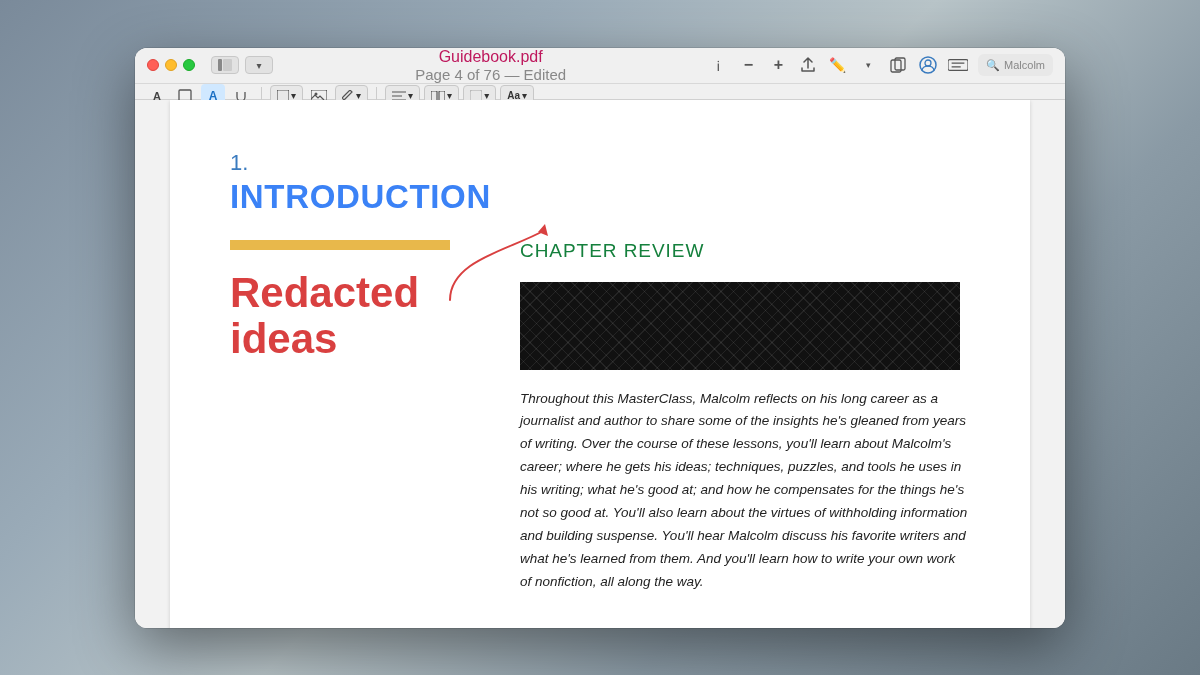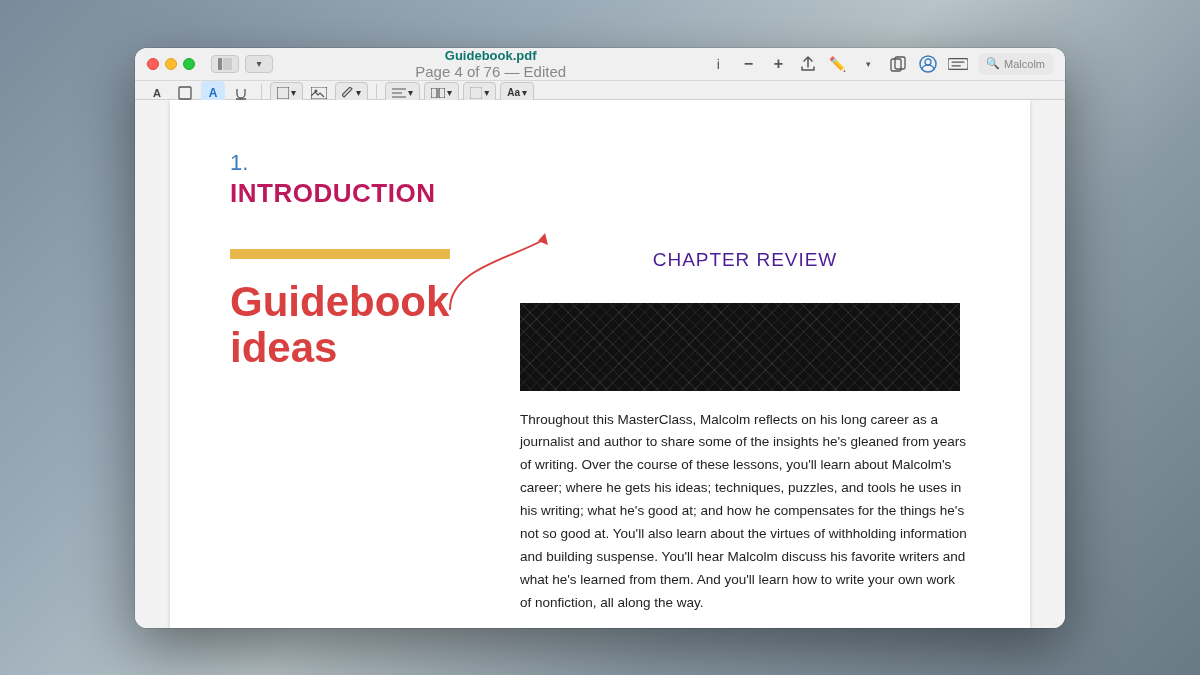--- a/index.html
+++ b/index.html
@@ -81,23 +81,23 @@
 
     .title-info {
       flex: 1;
       display: flex;
       flex-direction: column;
       align-items: center;
       justify-content: center;
     }
 
     .title-filename {
-      font-size: 13px;
-      font-weight: 700;
-      color: #0f766e;
+      font-size: 16px;
+      font-weight: 400;
+      color: #be185d;
     }
 
     .title-subtitle {
       font-size: 15px;
       color: #888;
     }
 
     .toolbar-icons-right {
       display: flex;
       align-items: center;
@@ -195,25 +195,25 @@
     }
 
     .page-number {
       font-size: 22px;
       color: #3a7bbf;
       font-weight: 400;
       margin-bottom: 2px;
     }
 
     .chapter-title {
-      font-size: 26px;
+      font-size: 33px;
       font-weight: 800;
-      color: #be185d;
+      color: #3b82f6;
       letter-spacing: 0.02em;
-      margin-bottom: 40px;
+      margin-bottom: 24px;
     }
 
     .two-col {
       display: flex;
       gap: 30px;
     }
 
     .left-col {
       width: 260px;
       flex-shrink: 0;
@@ -226,24 +226,23 @@
     .yellow-bar {
       height: 10px;
       background: #e8b84b;
       width: 220px;
       margin-bottom: 20px;
     }
 
     .chapter-review-title {
       font-size: 19px;
       font-weight: 400;
-      color: #4c1d95;
+      color: #15803d;
       letter-spacing: 0.05em;
-      margin-bottom: 32px;
-      text-align: center;
+      margin-bottom: 20px;
     }
 
     
     .redacted-block {
       position: relative;
       margin-bottom: 18px;
     }
 
     .redacted-pattern {
       width: 440px;
@@ -293,20 +292,21 @@
       top: -60px;
       left: 140px;
       pointer-events: none;
     }
 
     .body-text {
       font-size: 13.5px;
       line-height: 1.7;
       color: #222;
       margin-top: 4px;
+      font-style: italic;
     }
   </style>
 </head>
 <body>
 
 <div class="window">
 
   <div class="title-bar">
     <div class="title-bar-top">
       <div class="traffic-lights">
@@ -443,21 +443,21 @@
           <div class="yellow-bar"></div>
 
           <div class="annotation">
 
             <svg class="arrow-svg" width="180" height="100" viewBox="0 0 180 100">
               <path d="M 80 90 C 80 50, 140 40, 175 20" stroke="#d94040" stroke-width="2" fill="none" stroke-linecap="round"></path>
               <polygon points="175,14 168,22 178,26" fill="#d94040"></polygon>
             </svg>
 
             <div class="redacted-label">
-              <span>Guidebook</span><br>
+              <span>Redacted</span><br>
               <span>ideas</span>
             </div>
           </div>
         </div>
 
         <div class="right-col">
           <div class="chapter-review-title">CHAPTER REVIEW</div>
 
           <div class="redacted-block">
             <div class="redacted-pattern"></div>

